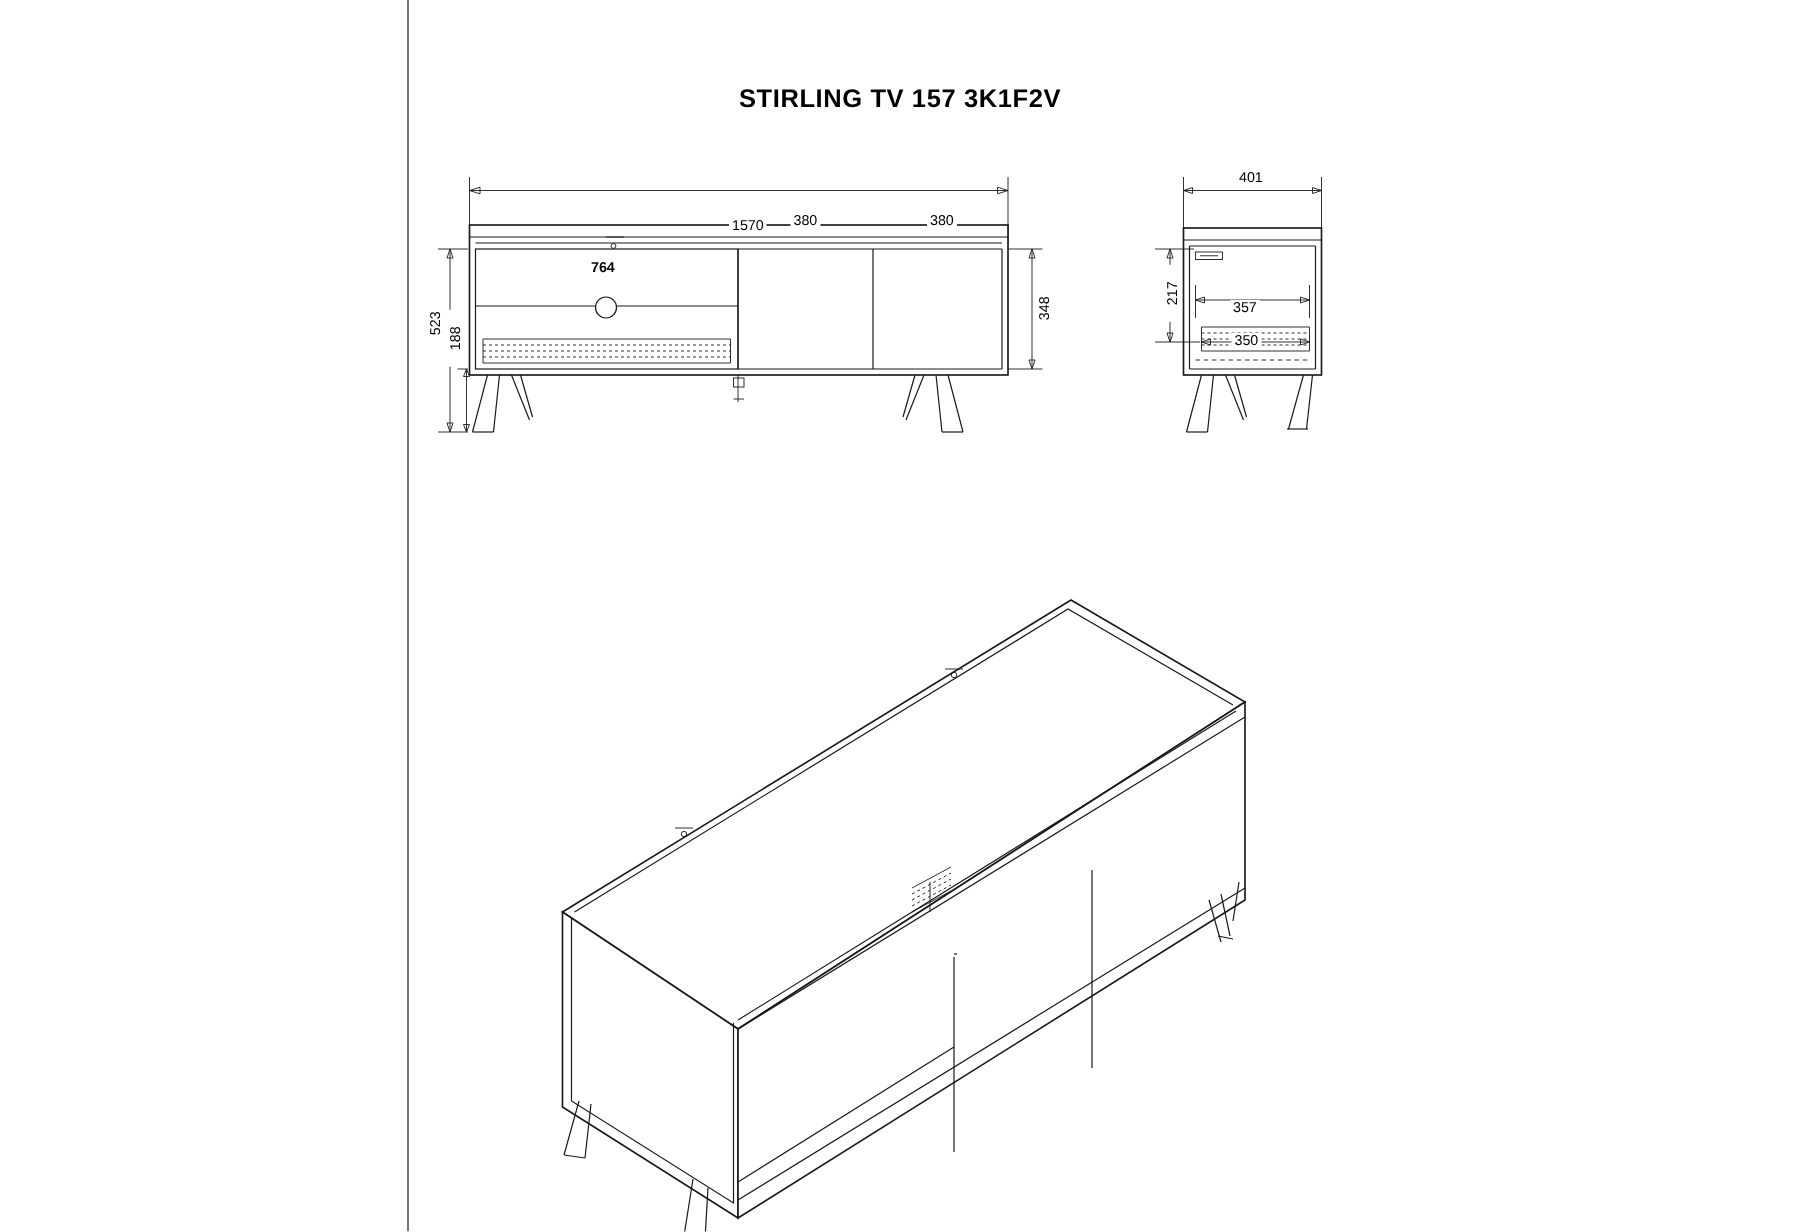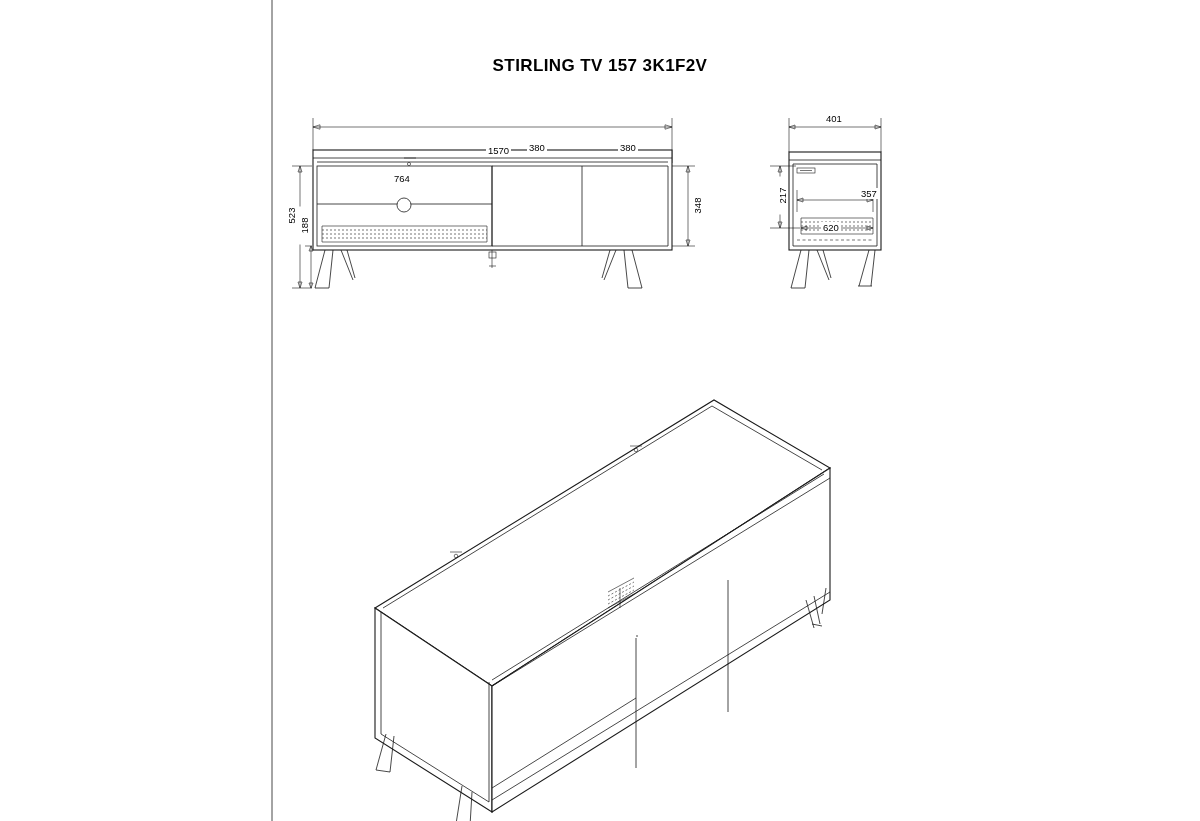--- a/index.html
+++ b/index.html
@@ -245,24 +245,24 @@
       <path class="ln thin" d="M806 600 l8 28"></path>
       <path class="ln thin" d="M814 596 l6 28"></path>
       <path class="ln thin" d="M812 624 l10 2"></path>
       <path class="ln thin" d="M826 588 l-4 26"></path>
     </g>
   </svg>
 
   <div class="dim-label" style="left:486px; top:113px;margin-top:32px;">1570</div>
   <div class="dim-label" style="left:527px; top:142px;">380</div>
   <div class="dim-label" style="left:618px; top:142px;">380</div>
-  <div class="dim-label" style="left:392px; top:173px;">764</div>
+  <div class="dim-label" style="left:392px; top:173px;font-weight:bold;">764</div>
 
   <div class="dim-label vert" style="left:272px; top:210px; width:34px; text-align:center;">523</div>
   <div class="dim-label vert" style="left:285px; top:220px; width:34px; text-align:center;">188</div>
   <div class="dim-label vert" style="left:678px; top:200px; width:34px; text-align:center;">348</div>
 
   <div class="dim-label" style="left:824px; top:113px;text-align:center;">401</div>
-  <div class="dim-label" style="left:820px; top:188px;margin-left:39px;">357</div>
-  <div class="dim-label" style="left:821px; top:222px;">620</div>
+  <div class="dim-label" style="left:820px; top:200px;">357</div>
+  <div class="dim-label" style="left:821px; top:222px;">350</div>
   <div class="dim-label vert" style="left:763px; top:190px; width:34px; text-align:center;">217</div>
 
 </div>
 
 </body></html>

